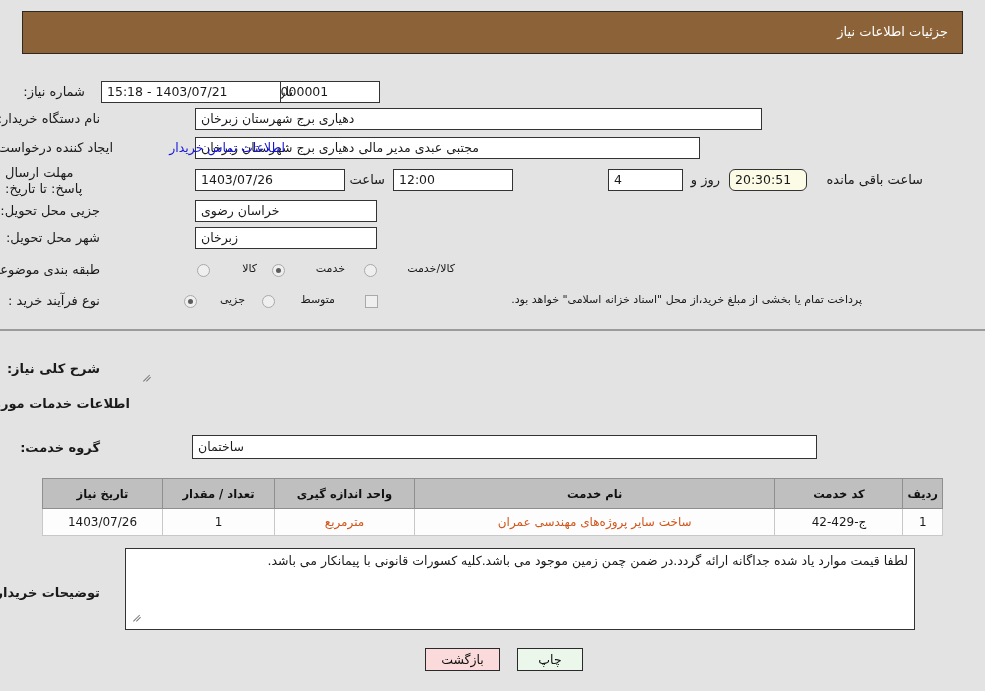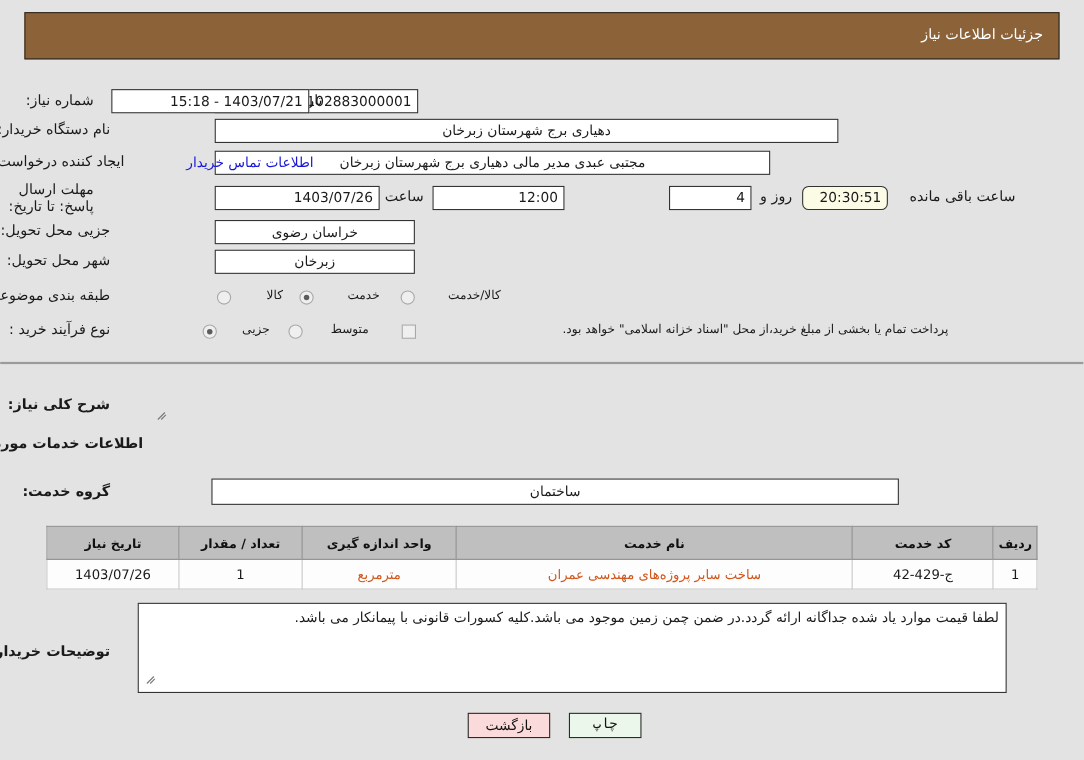--- a/index.html
+++ b/index.html
@@ -91,22 +91,22 @@
     font-size: 12.5px;
     color: #1a1a1a;
     padding: 0 5px;
     line-height: 20px;
     height: 22px;
     white-space: nowrap;
     overflow: hidden;
     z-index: 4;
     font-family: "DejaVu Sans", "Liberation Sans", sans-serif;
   }
-  .inp.center { text-align: right; }
-  .inp.right  { text-align: center; }
+  .inp.center { text-align: left; }
+  .inp.right  { text-align: left; }
   .inp.yellow { background: #fcfbe6; border-radius: 6px; }
 
   .linkish {
     position: absolute;
     font-size: 12.5px;
     color: #1616d8;
     white-space: nowrap;
     cursor: pointer;
     z-index: 4;
   }
@@ -202,21 +202,21 @@
     height: 23px;
     border: 1px solid #2a2a2a;
     font-size: 12.5px;
     color: #111;
     text-align: center;
     line-height: 21px;
     cursor: pointer;
     z-index: 4;
     font-family: "DejaVu Sans", "Liberation Sans", sans-serif;
   }
-  #btn-print  { left: 517px; top: 648px; width: 66px; background: #eaf7ea; font-family: Liberation Mono, monospace; }
+  #btn-print  { left: 517px; top: 648px; width: 66px; background: #eaf7ea; }
   #btn-back   { left: 425px; top: 648px; width: 75px; background: #fadada; }
 </style>
 </head>
 <body>
 
 <div class="page">
 
   <div class="watermark">
     <svg class="wm-shield" viewBox="0 0 96 112">
       <path d="M48 3 L92 19 L92 58 C92 86 72 102 48 109 C24 102 4 86 4 58 L4 19 Z" fill="none" stroke="#d89a9a" stroke-width="9"></path>
@@ -238,21 +238,21 @@
   <div class="lbl" style="right:692px; top:84px;">تاریخ و ساعت اعلان عمومی:</div>
   <div class="inp center" style="right:704px; top:81px; width:180px;">1403/07/21 - 15:18</div>
 
   <div class="lbl" style="right:885px; top:111px;">نام دستگاه خریدار:</div>
   <div class="inp right" style="right:223px; top:108px; width:567px;">دهیاری برج شهرستان زبرخان</div>
 
   <div class="lbl" style="right:872px; top:140px;">ایجاد کننده درخواست:</div>
   <div class="inp right" style="right:285px; top:137px; width:505px;">مجتبی عبدی مدیر مالی  دهیاری برج شهرستان زبرخان</div>
   <div class="linkish" style="right:700px; top:140px;">اطلاعات تماس خریدار</div>
 
-  <div class="lbl" style="right:900px; top:165px; line-height:16px; white-space:normal; width:80px; text-align:right;">مهلت ارسال پاسخ: تا تاریخ:</div>
+  <div class="lbl" style="right:900px; top:165px; line-height:16px; white-space:normal; width:80px; text-align:left;">مهلت ارسال پاسخ: تا تاریخ:</div>
 
   <div class="inp center" style="right:640px; top:169px; width:150px;">1403/07/26</div>
   <div class="lbl" style="right:600px; top:172px;">ساعت</div>
   <div class="inp center" style="right:472px; top:169px; width:120px;">12:00</div>
 
   <div class="inp center" style="right:302px; top:169px; width:75px;">4</div>
   <div class="lbl" style="right:265px; top:172px;">روز و</div>
   <div class="inp center yellow" style="right:178px; top:169px; width:78px;">20:30:51</div>
   <div class="lbl" style="right:62px; top:172px;">ساعت باقی مانده</div>
 

